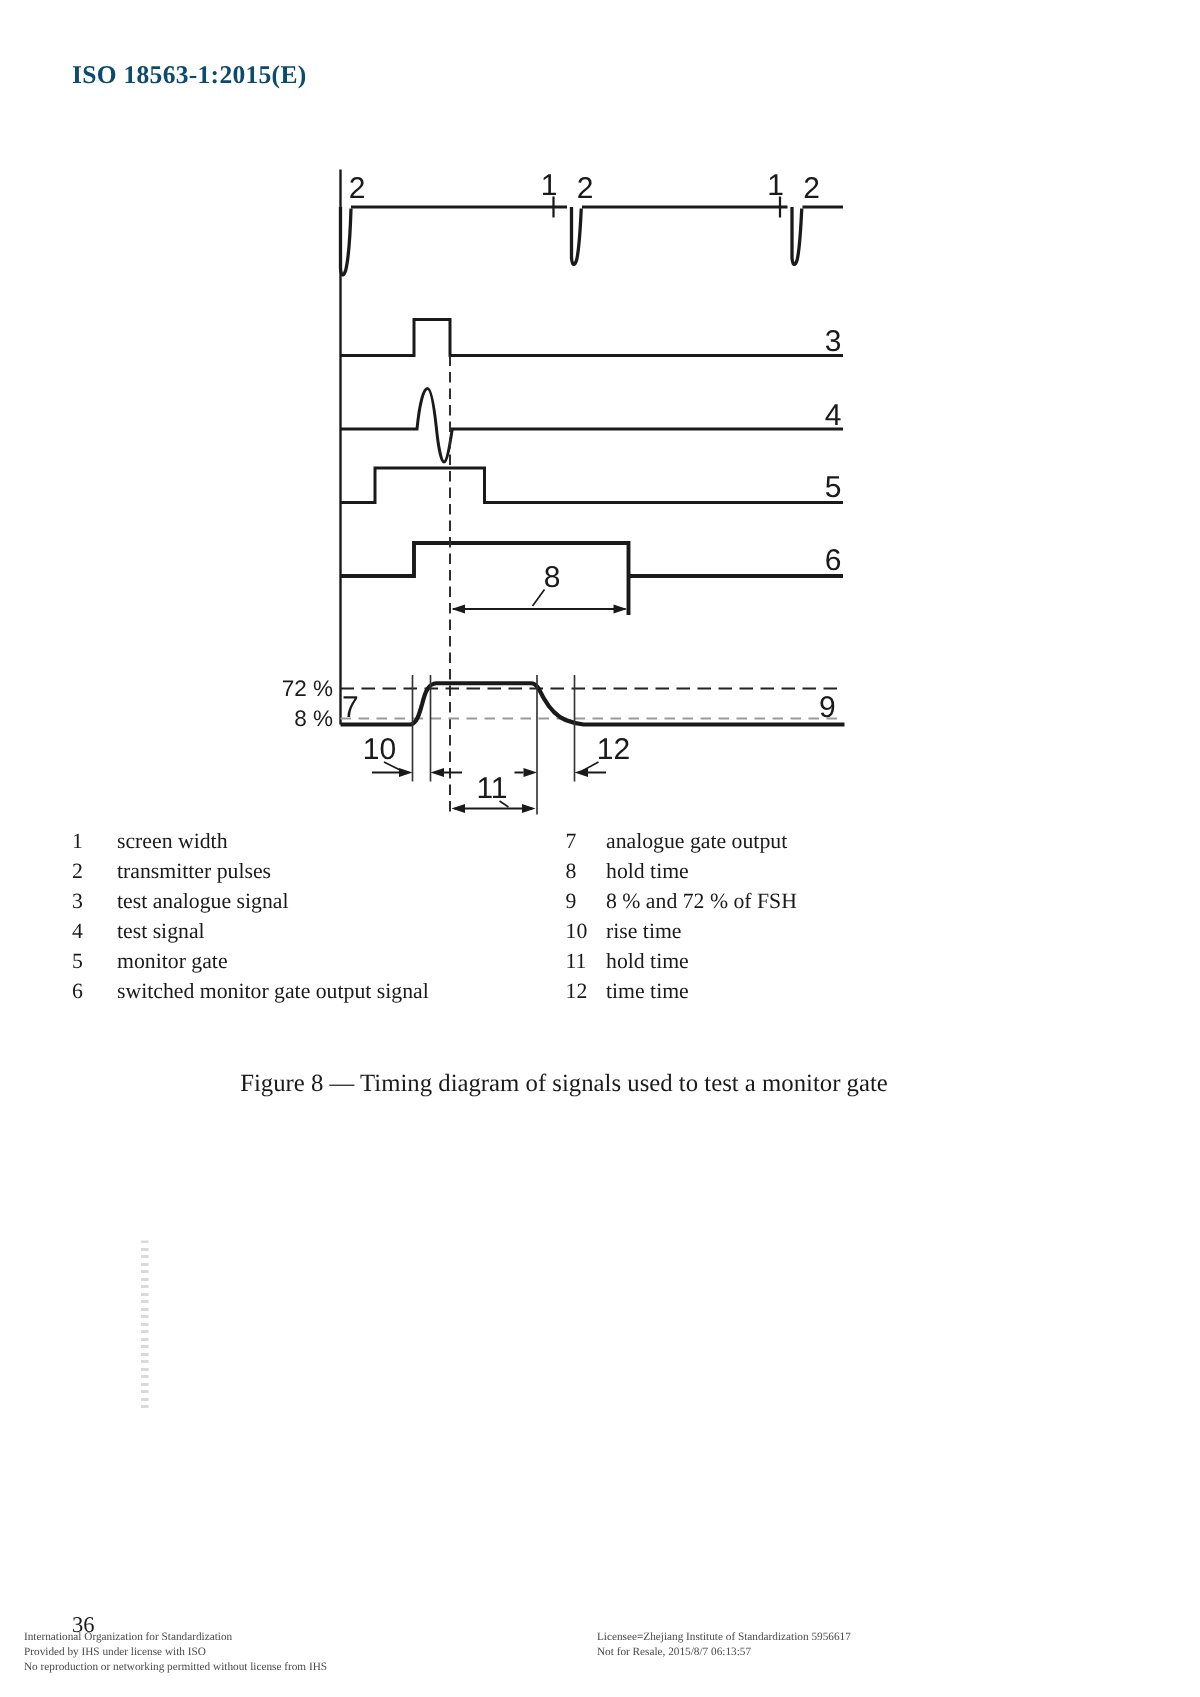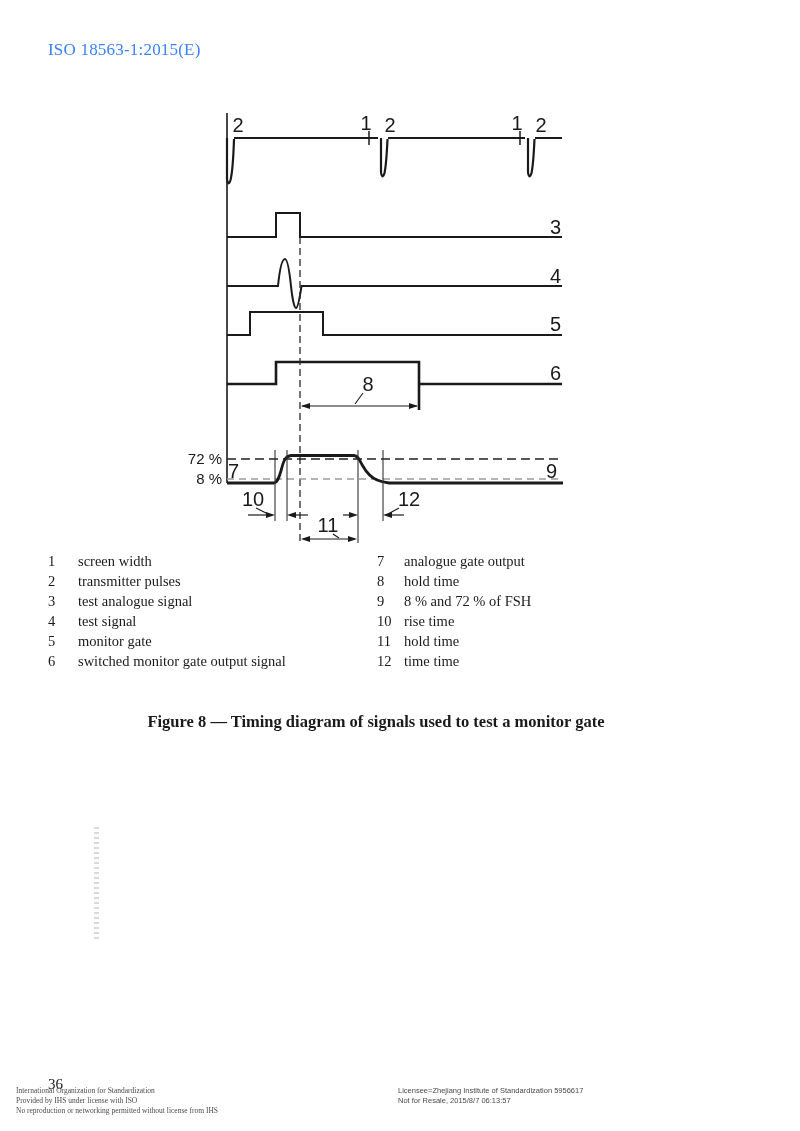--- a/index.html
+++ b/index.html
@@ -9,23 +9,23 @@
     position: relative;
     width: 800px;
     height: 1131px;
     background: #ffffff;
     overflow: hidden;
   }
   .header-title {
     position: absolute;
     left: 48px; top: 40px;
     font-size: 17px;
-    font-weight: normal;
+    font-weight: bold;
     letter-spacing: 0.2px;
-    color: #3b82f6;
+    color: #0c4a6e;
   }
   .diagram-wrap {
     position: absolute;
     left: 150px; top: 95px;
     width: 470px; height: 470px;
   }
   svg text {
     font-family: "Liberation Sans", sans-serif;
     fill: #1a1a1a;
   }
@@ -48,21 +48,21 @@
   .key-row { display: flex; height: 20px; font-size: 14.5px; color: #1a1a1a; }
   .key-num { width: 30px; flex: 0 0 30px; }
   .key-col-right .key-num { width: 27px; flex: 0 0 27px; }
   .key-label { flex: 1; }
   .figure-caption {
     position: absolute;
     left: 0; top: 712px;
     width: 752px;
     text-align: center;
     font-size: 16.5px;
-    font-weight: bold;
+    font-weight: normal;
     color: #1a1a1a;
   }
   .v-watermark {
     position: absolute;
     left: 94px; top: 827px;
     width: 5px; height: 112px;
     background: repeating-linear-gradient(
       to bottom,
       rgba(120,120,120,0.28) 0px, rgba(120,120,120,0.28) 2px,
       rgba(0,0,0,0) 2px, rgba(0,0,0,0) 5px
@@ -80,21 +80,21 @@
   .page-number {
     position: absolute;
     left: 48px; top: 1076px;
     font-size: 15px;
     font-weight: normal;
     color: #1a1a1a;
   }
   .footer-right-small {
     position: absolute;
     left: 398px; top: 1086px;
-    font-family: Liberation Sans, sans-serif;
+    font-family: Liberation Serif, serif;
     font-size: 7.5px;
     line-height: 10px;
     color: #4a4a4a;
     white-space: nowrap;
   }
   .copyright-notice {
     position: absolute;
     right: 93px; top: 1081px;
     font-size: 16px;
     color: #222222;

